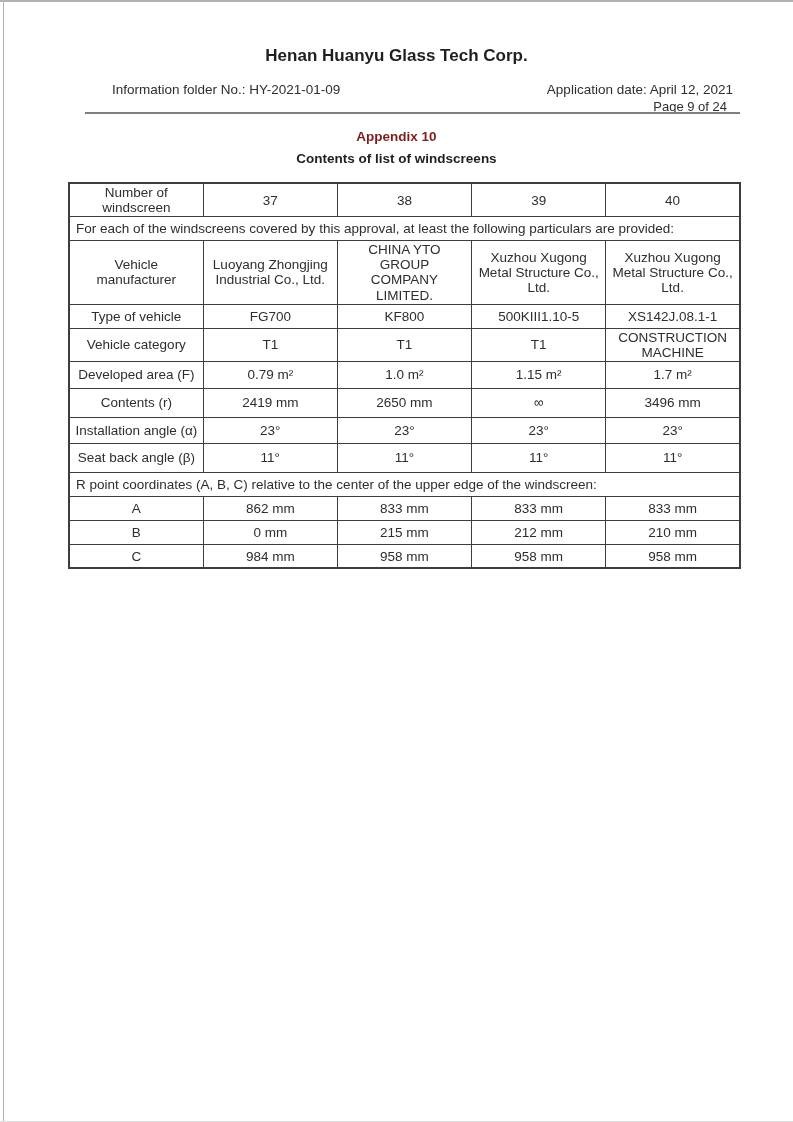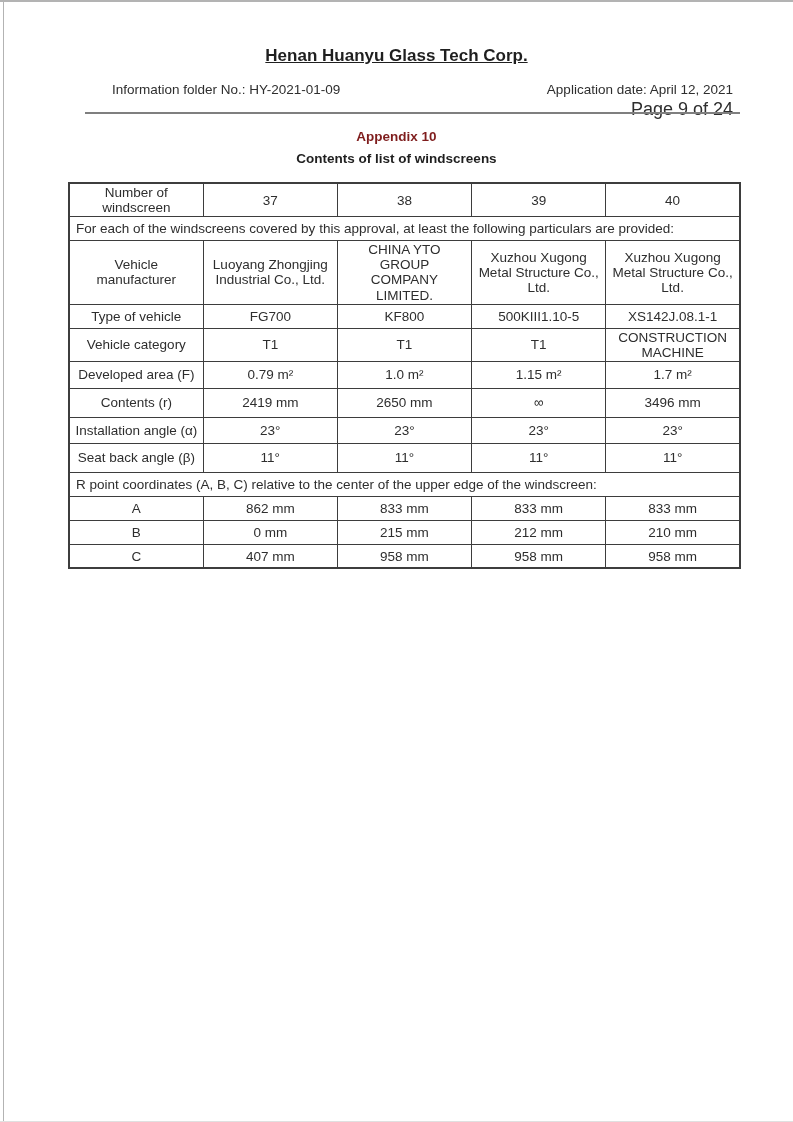--- a/index.html
+++ b/index.html
@@ -21,30 +21,29 @@
   }
   .page-edge-bottom {
     position: absolute; bottom: 0; left: 0; width: 793px; height: 1px;
     background: #e0e0e0;
   }
   .doc-title {
     position: absolute; top: 46px; left: 0; width: 100%;
     text-align: center;
     font-size: 17px; font-weight: bold;
     color: #1f1f1f;
-    text-decoration: underline;
   }
   .info-row {
     position: absolute; top: 82px; left: 112px; right: 60px;
     display: flex; justify-content: space-between;
     font-size: 13.5px;
   }
   .page-row {
-    position: absolute; top: 99px; right: 60px;
-    font-size: 18px;
+    position: absolute; top: 99px; right: 66px;
+    font-size: 13px;
     margin-left: 8px;
   }
   .header-rule {
     position: absolute; top: 112px; left: 85px; right: 53px;
     height: 0; border-top: 2px solid #7f7f7f;
   }
   .appendix-title {
     position: absolute; top: 129px; left: 0; width: 100%;
     text-align: center; font-size: 13.5px; font-weight: bold;
     color: #7f1d1d;
@@ -194,19 +193,19 @@
     </tr>
     <tr>
       <td>B</td>
       <td>0 mm</td>
       <td>215 mm</td>
       <td>212 mm</td>
       <td>210 mm</td>
     </tr>
     <tr>
       <td>C</td>
-      <td>407 mm</td>
+      <td>984 mm</td>
       <td>958 mm</td>
       <td>958 mm</td>
       <td>958 mm</td>
     </tr>
   </tbody>
 </table>
 
 </body></html>

